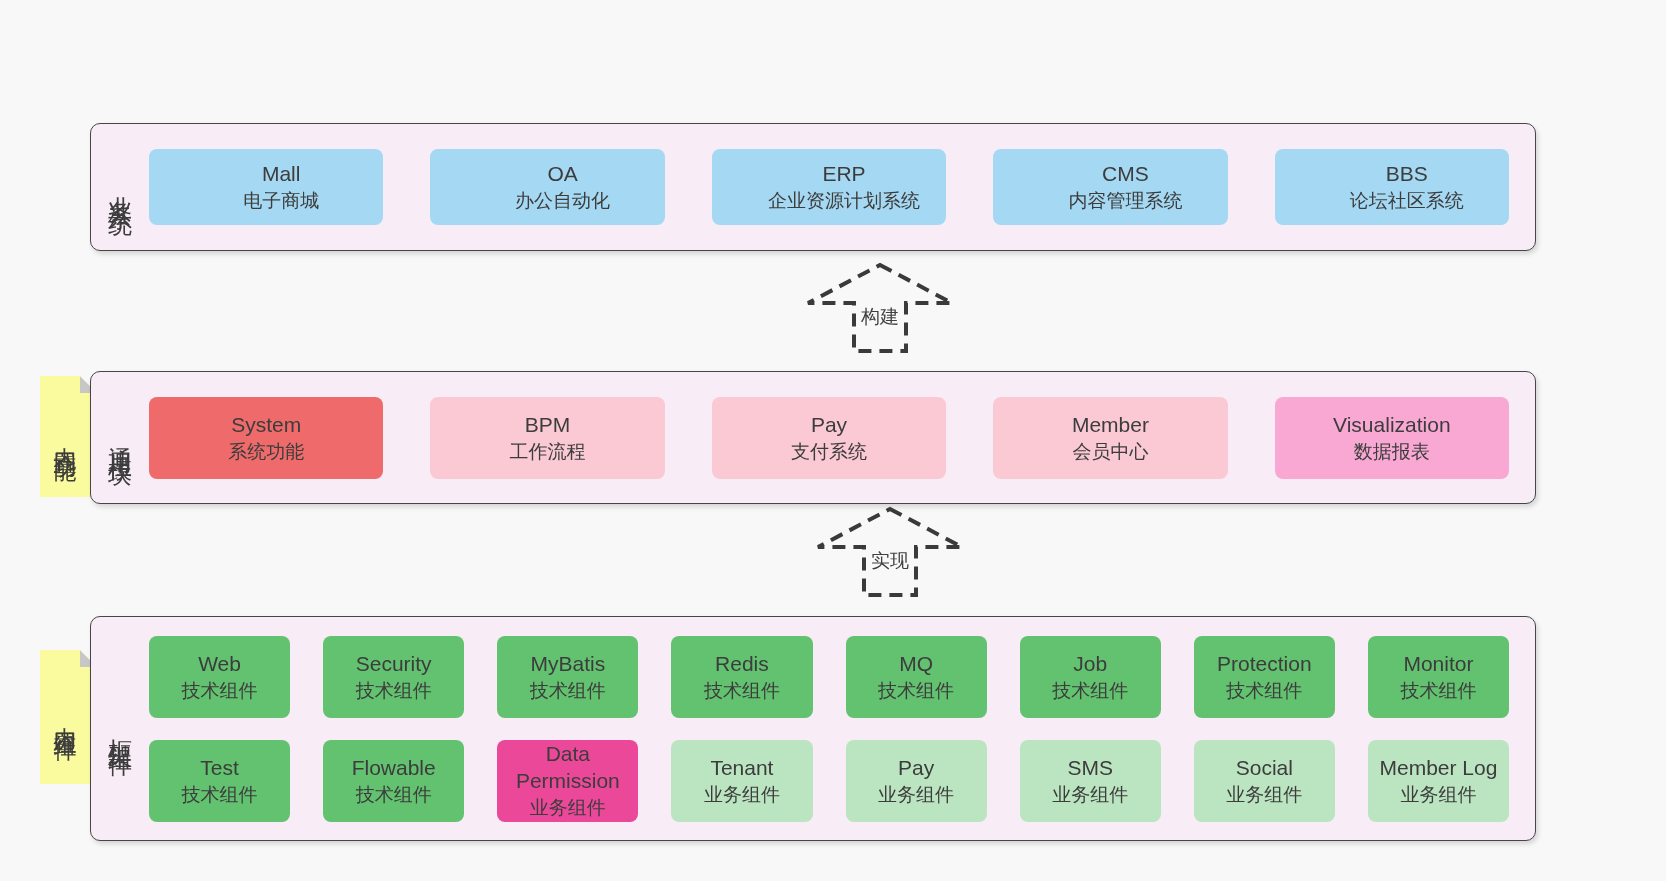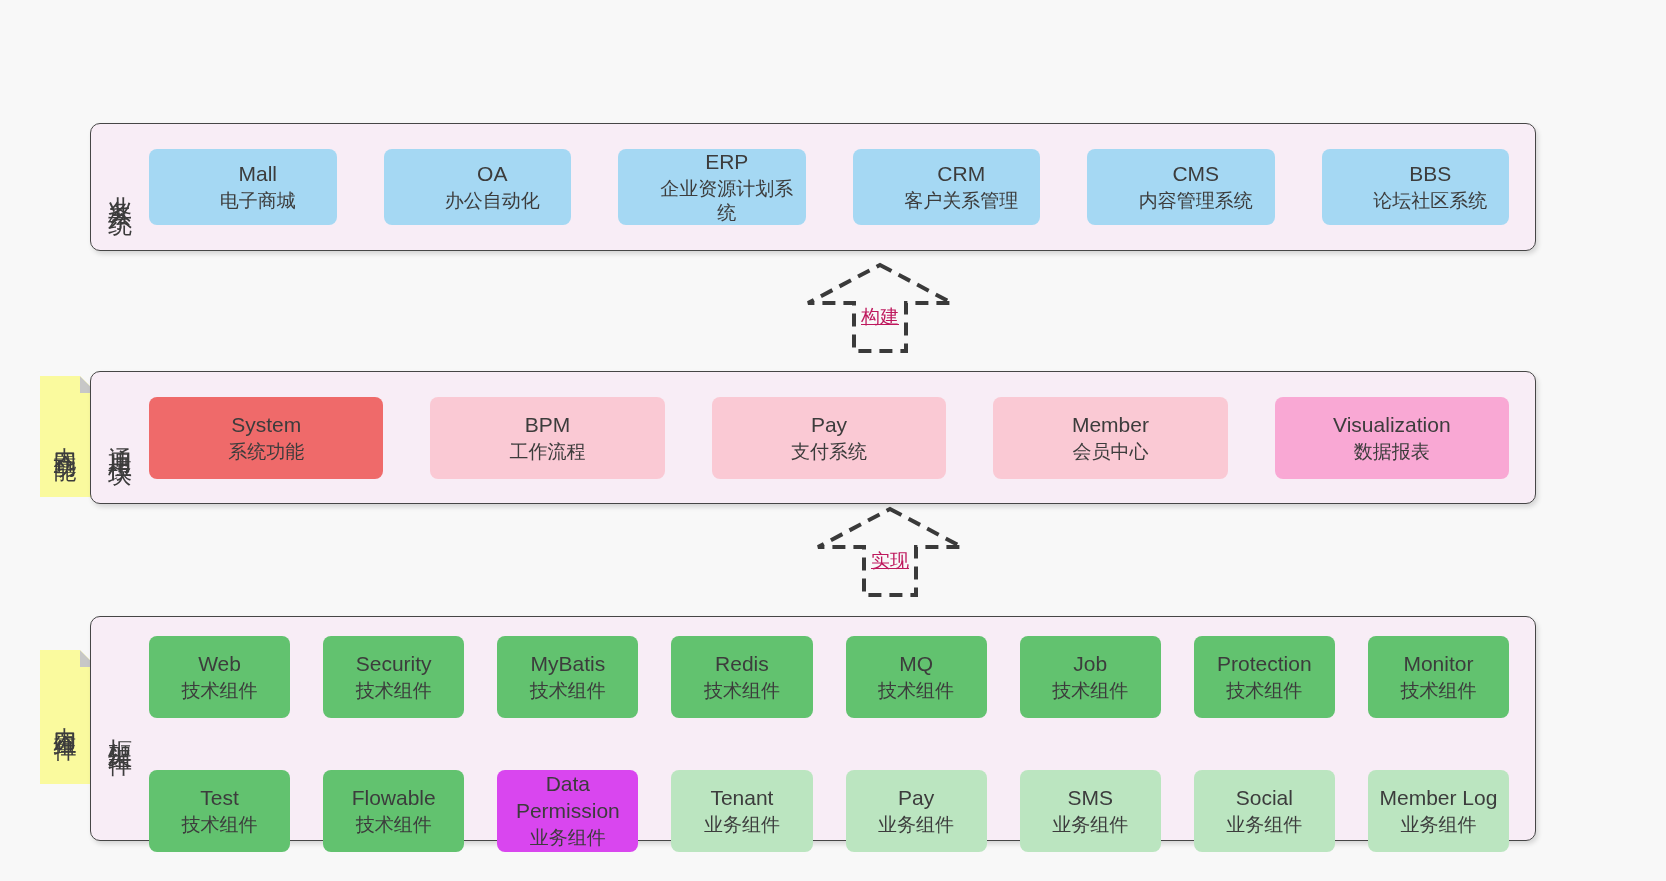--- a/index.html
+++ b/index.html
@@ -54,43 +54,43 @@
   .rows{
     position:absolute;left:58px;right:26px;top:0;bottom:0;
     display:flex;flex-direction:column;justify-content:center;gap:22px;
   }
   .row{display:flex;}
   .panel-top .row{gap:47px;}
   .panel-mid .row{gap:47px;}
   .panel-bottom .row{gap:33px;}
   .panel-top .box{height:76px;padding-left:36px;}
   .panel-mid .box{height:82px;}
-  .panel-bottom .box{height:82px;margin-top:30px;}
+  .panel-bottom .box{height:82px;}
 
   
   .box{
     flex:1 1 0;
     border-radius:8px;
     display:flex;flex-direction:column;align-items:center;justify-content:center;
     text-align:center;color:#3c3c3c;
     padding:2px 6px;box-sizing:border-box;
   }
   .box-name{font-size:21px;line-height:1.25;}
   .box-sub{font-size:19px;line-height:1.25;margin-top:2px;}
 
   
   .arrow{position:absolute;width:150px;height:92px;}
   .arrow-1{left:805px;top:262px;}
   .arrow-2{left:815px;top:506px;}
   .arrow svg{position:absolute;inset:0;}
   .arrow-label{
     position:absolute;left:50%;top:40px;transform:translateX(-50%);
     background:#f8f8f8;
-    font-size:19px;color:#be185d;
-    padding:2px 3px;white-space:nowrap;text-decoration:underline;
+    font-size:19px;color:#404040;
+    padding:2px 3px;white-space:nowrap;
   }
 </style>
 </head>
 <body>
 
 <div class="stage">
 
   <div class="sticky sticky-mid">
     <span class="fold"></span>
     <span class="sticky-label">内置功能</span>
@@ -108,24 +108,20 @@
             <div class="box-name">Mall</div>
             <div class="box-sub">电子商城</div>
           </div>
           <div class="box" style="background: rgb(165, 216, 243);">
             <div class="box-name">OA</div>
             <div class="box-sub">办公自动化</div>
           </div>
           <div class="box" style="background: rgb(165, 216, 243);">
             <div class="box-name">ERP</div>
             <div class="box-sub">企业资源计划系统</div>
-          </div>
-          <div class="box" style="background: rgb(165, 216, 243);">
-            <div class="box-name">CRM</div>
-            <div class="box-sub">客户关系管理</div>
           </div>
           <div class="box" style="background: rgb(165, 216, 243);">
             <div class="box-name">CMS</div>
             <div class="box-sub">内容管理系统</div>
           </div>
           <div class="box" style="background: rgb(165, 216, 243);">
             <div class="box-name">BBS</div>
             <div class="box-sub">论坛社区系统</div>
           </div>
         </div>
@@ -213,21 +209,21 @@
         </div>
         <div class="row">
           <div class="box" style="background: rgb(98, 194, 111);">
             <div class="box-name">Test</div>
             <div class="box-sub">技术组件</div>
           </div>
           <div class="box" style="background: rgb(98, 194, 111);">
             <div class="box-name">Flowable</div>
             <div class="box-sub">技术组件</div>
           </div>
-          <div class="box" style="background: #d946ef;">
+          <div class="box" style="background: #ec4899;">
             <div class="box-name">Data Permission</div>
             <div class="box-sub">业务组件</div>
           </div>
           <div class="box" style="background: rgb(187, 229, 192);">
             <div class="box-name">Tenant</div>
             <div class="box-sub">业务组件</div>
           </div>
           <div class="box" style="background: rgb(187, 229, 192);">
             <div class="box-name">Pay</div>
             <div class="box-sub">业务组件</div>

